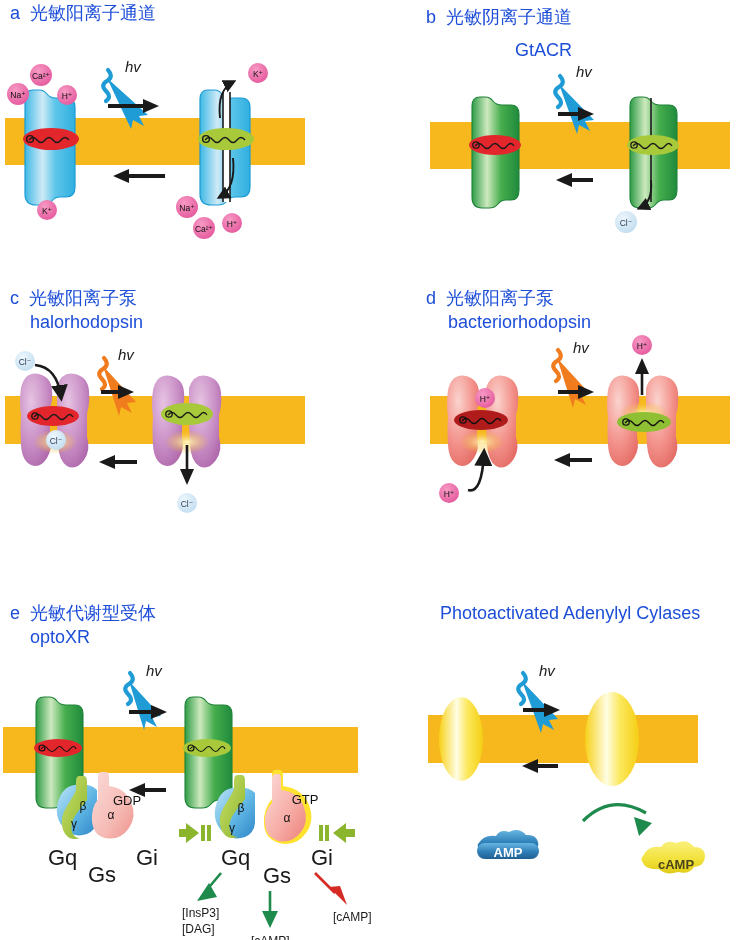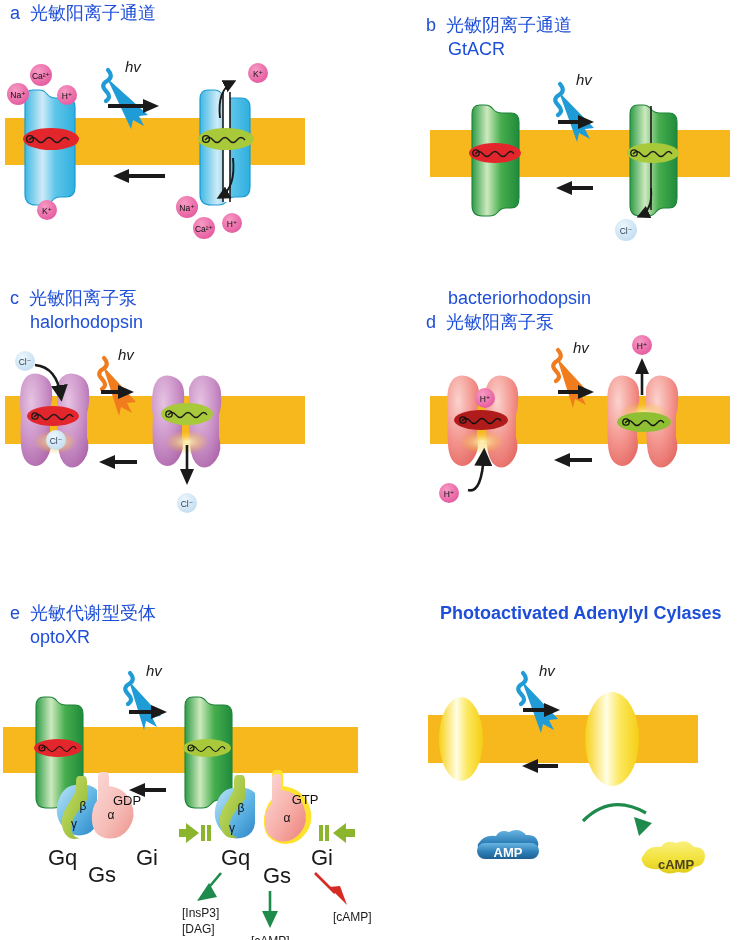--- a/index.html
+++ b/index.html
@@ -112,24 +112,24 @@
       <circle cx="199" cy="170" r="11" fill="url(#ionPink)"></circle>
       <text class="lbl" x="199" y="174" font-size="8.5" text-anchor="middle" fill="#111">Ca²⁺</text>
     </g>
     <g>
       <circle cx="227" cy="165" r="10" fill="url(#ionPink)"></circle>
       <text class="lbl" x="227" y="169" font-size="8.5" text-anchor="middle" fill="#111">H⁺</text>
     </g>
   </svg>
 </div>
 
-<div class="panel" style="left:400px;top:12px;width:342px;height:270px;">
+<div class="panel" style="left:400px;top:4px;width:342px;height:270px;text-align:right;">
   <div class="ptitle" style="left:26px;top:2px;">
     <span class="ttl-line"><span class="letter">b</span>&nbsp;&nbsp;<span>光敏阴离子通道</span></span>
-    <span class="ttl-line" style="padding-left:22px;"><span>GtACR</span></span>
+    <span class="ttl-line" style="padding-left:22px;margin-top:9px;"><span>GtACR</span></span>
   </div>
 
   <svg class="fig" width="300" height="180" viewBox="0 0 300 180" style="left:30px;top:58px;">
     <defs>
       <linearGradient id="chanB" x1="0" y1="0" x2="1" y2="0">
         <stop offset="0%" stop-color="#2E9C46"></stop>
           <stop offset="32%" stop-color="#CDE9BE"></stop>
         <stop offset="62%" stop-color="#46AE4D"></stop>
           <stop offset="100%" stop-color="#1F8A3C"></stop>
       </linearGradient>
@@ -259,22 +259,22 @@
     </g>
     <g>
       <line x1="132" y1="112" x2="108" y2="112" stroke="#1a1a1a" stroke-width="4"></line>
       <path d="M110,105 L94,112 L110,119 z" fill="#1a1a1a"></path>
     </g>
   </svg>
 </div>
 
 <div class="panel" style="left:400px;top:285px;width:342px;height:280px;">
   <div class="ptitle" style="left:26px;top:2px;">
+    <span class="ttl-line"><span class="letter">d</span>&nbsp;&nbsp;<span>光敏阳离子泵</span></span>
     <span class="ttl-line" style="padding-left:22px;"><span>bacteriorhodopsin</span></span>
-    <span class="ttl-line"><span class="letter">d</span>&nbsp;&nbsp;<span>光敏阳离子泵</span></span>
   </div>
 
   <svg class="fig" width="300" height="175" viewBox="0 0 300 175" style="left:30px;top:65px;">
     <defs>
       <radialGradient id="pumpD" cx="0.35" cy="0.28" r="0.85">
         <stop offset="0%" stop-color="#FBD3CE"></stop>
           <stop offset="55%" stop-color="#F3938C"></stop>
           <stop offset="100%" stop-color="#E2655F"></stop>
       </radialGradient>
       <radialGradient id="ionPinkD" cx="0.38" cy="0.32" r="0.8">
@@ -469,21 +469,21 @@
     <g>
       <line x1="312" y1="203" x2="332" y2="223" stroke="#D62A25" stroke-width="2.6"></line>
       <path d="M326,217 L344,235 L337,216 z" fill="#D62A25"></path>
     </g>
     <text class="lbl" x="330" y="251" font-size="12" fill="#1a1a1a">[cAMP]</text>
   </svg>
 </div>
 
 <div class="panel" style="left:400px;top:598px;width:342px;height:342px;">
   <div class="ptitle" style="left:32px;top:4px;">
-    <span class="ttl-line" style="padding-left:8px;font-weight:bold;"><span>Photoactivated Adenylyl Cylases</span></span>
+    <span class="ttl-line" style="padding-left:8px;"><span>Photoactivated Adenylyl Cylases</span></span>
   </div>
 
   <svg class="fig" width="310" height="230" viewBox="0 0 310 230" style="left:28px;top:75px;">
     <defs>
       <linearGradient id="enzF" x1="0" y1="0" x2="1" y2="0">
         <stop offset="0%" stop-color="#F7D117"></stop>
           <stop offset="40%" stop-color="#FFFDE3"></stop>
         <stop offset="65%" stop-color="#FBE85C"></stop>
           <stop offset="100%" stop-color="#F5CE14"></stop>
       </linearGradient>

